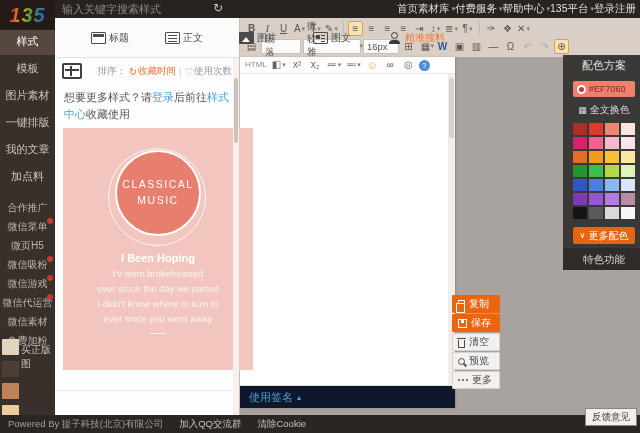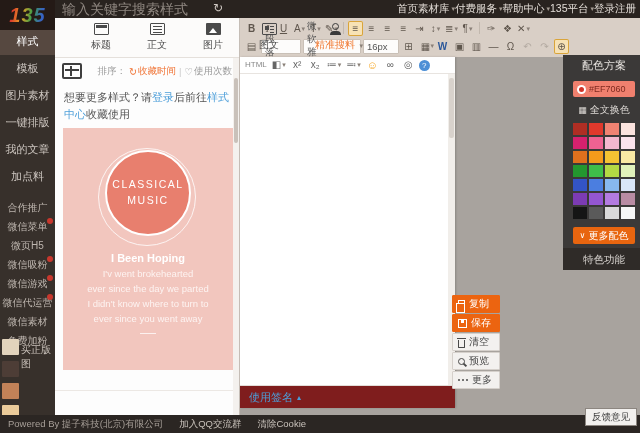--- a/index.html
+++ b/index.html
@@ -7,21 +7,21 @@
   body { font-family:"Liberation Sans","DejaVu Sans",sans-serif; }
   .stage { position:relative; width:640px; height:433px; overflow:hidden; background:#A8A39E; font-size:11px; }
 
   
   .topbar { position:absolute; left:0; top:0; width:640px; height:18px; background:#29231F; z-index:30; }
   .logo { position:absolute; left:0; top:0; width:55px; height:30px; background:#241A16; z-index:40;
           display:flex; align-items:center; justify-content:center; font-weight:900; font-size:20px; font-style:italic;
           background-clip:padding-box; }
   .logo b { background:linear-gradient(100deg,#d8332c 10%,#e9a225 35%,#3f9c46 60%,#3763c4 85%); -webkit-background-clip:text; background-clip:text; color:transparent; letter-spacing:1px; }
   .search { position:absolute; left:62px; top:0; width:140px; height:18px; background:transparent; border:none; outline:none;
-            color:#DDD6D0; font-size:14px; font-family:inherit; }
+            color:#DDD6D0; font-size:11px; font-family:inherit; }
   .search::placeholder { color:#8F8780; }
   .refresh { position:absolute; left:213px; top:1px; color:#CFC8C2; font-size:12px; cursor:pointer; }
   .menu { position:absolute; right:4px; top:0; height:18px; display:flex; align-items:center; }
   .menu-item { color:#E2DCD6; font-size:10.5px; cursor:pointer; white-space:nowrap; display:flex; align-items:center; gap:2px; }
   .menu-item .car { font-size:7px; color:#A39A92; }
 
   
   .sidebar { position:absolute; left:0; top:18px; width:55px; height:397px; background:#37302B; z-index:20; }
   .side-list.primary { margin-top:10px; }
   .side-item { position:relative; text-align:center; color:#CDC6C0; cursor:pointer; }
@@ -31,21 +31,21 @@
   .secondary .side-item { height:19px; line-height:19px; font-size:10px; color:#BDB5AE; }
   .badge { position:absolute; right:2px; top:1px; width:6px; height:6px; border-radius:50%; background:#C8372D; }
   .side-widget { position:absolute; left:0; top:321px; width:55px; }
   .buy-label { position:absolute; left:21px; top:4px; font-size:10px; color:#C9C1BA; cursor:pointer; }
   .side-palette { position:absolute; left:2px; top:0; display:flex; flex-direction:column; gap:6px; }
   .side-palette .sw { width:17px; height:16px; border-radius:1px; cursor:pointer; }
 
   
   .panel { position:absolute; left:55px; top:18px; width:185px; height:397px; background:#FDFDFD; border-right:1px solid #C5BDB6; z-index:10; }
   .tabs { height:40px; background:#FCFBFA; border-bottom:1px solid #E5E0DB; display:flex; }
-  .tab { flex:1; display:flex; flex-direction:column; align-items:center; justify-content:center; gap:3px; cursor:pointer;margin-left:36px; }
+  .tab { flex:1; display:flex; flex-direction:row; align-items:center; justify-content:center; gap:3px; cursor:pointer;margin-left:36px; }
   .tab.hot { flex:1.35; }
   .tab-label { font-size:10px; color:#4A4A4A; white-space:nowrap; }
   .tab.hot .tab-label { color:#F07830; }
   .tico { width:15px; height:12px; position:relative; }
   .t1 { border:1px solid #4A4A4A; border-radius:1px; }
   .t1::before { content:""; position:absolute; left:1px; right:1px; top:1px; height:3px; background:#4A4A4A; }
   .t2 { border:1px solid #4A4A4A; border-radius:1px; }
   .t2::before { content:""; position:absolute; left:2px; right:2px; top:2px; height:7px;
                 background:repeating-linear-gradient(#4A4A4A 0 1px,transparent 1px 3px); }
   .t3 { background:#4A4A4A; border-radius:1px; }
@@ -61,21 +61,21 @@
   .layout-icon { width:20px; height:16px; border:2px solid #3F3F3F; border-radius:2px; position:relative; cursor:pointer; }
   .layout-icon::before { content:""; position:absolute; top:1px; bottom:1px; left:6px; width:2px; background:#3F3F3F; }
   .layout-icon::after { content:""; position:absolute; left:1px; right:1px; top:4px; height:2px; background:#3F3F3F; }
   .sort { margin-left:auto; display:flex; align-items:center; gap:3px; font-size:9.5px; color:#999; white-space:nowrap; }
   .sort-opt { cursor:pointer; display:flex; align-items:center; gap:1px; }
   .sort-opt.on { color:#F07030; }
   .sort-div { color:#CCC; }
   .notice { padding:5px 9px 4px 9px; font-size:11px; color:#555; line-height:1.55; }
   .notice a { color:#4C9ED9; text-decoration:none; cursor:pointer; }
 
-  .card { position:absolute; left:8px; top:110px; width:170px; height:242px; background:#F2C6BE; cursor:pointer; }
+  .card { position:absolute; left:8px; top:110px; width:190px; height:242px; background:#F2C6BE; cursor:pointer; }
   .circle { width:86px; height:86px; margin:22px auto 0; background:#E87F6E; border:2px solid #FFF; border-radius:50%;
             display:flex; flex-direction:column; align-items:center; justify-content:center; position:relative; }
   .circle::before { content:""; position:absolute; left:-9px; top:-4px; width:96px; height:96px; border:1px solid rgba(255,255,255,.8); border-radius:50%; }
   .circle-line { color:#FFF; font-size:10.5px; letter-spacing:1.5px; line-height:1.5; }
   .song-title { margin-top:16px; text-align:center; color:#FFF; font-weight:bold; font-size:11px; }
   .lyrics { margin-top:2px; }
   .lyric { text-align:center; color:#FDF3F1; font-size:9.5px; line-height:15px; }
   .card-dash { width:16px; height:1px; background:rgba(255,255,255,.75); margin:7px auto 0; }
   .panel-divider { position:absolute; left:0; right:6px; top:372px; height:1px; background:#ECE8E4; }
   .panel-scroll { position:absolute; right:0; top:40px; bottom:0; width:6px; background:#F4F1EE; }
@@ -102,21 +102,21 @@
 
   .page { position:absolute; left:240px; top:57px; width:215px; height:351px; background:#FFF; box-shadow:1px 0 2px rgba(0,0,0,.18); }
   .r3 { height:17px; border-bottom:1px solid #E8E4E0; padding:0 4px; gap:3px; }
   .r3 .tb-btn { color:#666; height:14px; line-height:14px; }
   .r3 .tb-btn.txt .g { font-size:8px; color:#888; letter-spacing:0; }
   .r3 .tb-btn.emoji .g { color:#F5A623; font-size:11px; }
   .r3 .tb-btn.help { width:11px; min-width:11px; height:11px; background:#4D8FD6; border-radius:50%; }
   .r3 .tb-btn.help .g { color:#FFF; font-size:8px; line-height:11px; }
   .page-scroll { position:absolute; right:0; top:17px; bottom:23px; width:7px; background:#F1EEEA; }
   .page-scroll .thumb { position:absolute; left:1px; width:5px; top:4px; height:60px; background:#D8D2CC; border-radius:2px; cursor:pointer; }
-  .sign-footer { position:absolute; left:0; right:0; bottom:0; height:23px; background:#7f1d1d; border-top:1px solid #E2DDD8;
+  .sign-footer { position:absolute; left:0; right:0; bottom:0; height:23px; background:#0f172a; border-top:1px solid #E2DDD8;
                  display:flex; align-items:center; gap:4px; padding:0 9px; color:#4C9ED9; font-size:11px; cursor:pointer; }
   .sign-footer .car { font-size:8px; }
 
   
   .actions { position:absolute; left:452px; top:295px; width:48px; display:flex; flex-direction:column; gap:1px; z-index:25; }
   .act { height:18px; display:flex; align-items:center; gap:4px; padding:0 5px; font-size:10px; border-radius:1px;
          background:#F3F1EF; color:#4A4A4A; border:1px solid #D5D0CB; cursor:pointer; }
   .act.primary { background:#EC6410; color:#FFF; border-color:#EC6410; }
   .aic { position:relative; display:inline-block; flex:none; }
   .ic-copy { width:7px; height:8px; border:1px solid currentColor; }

